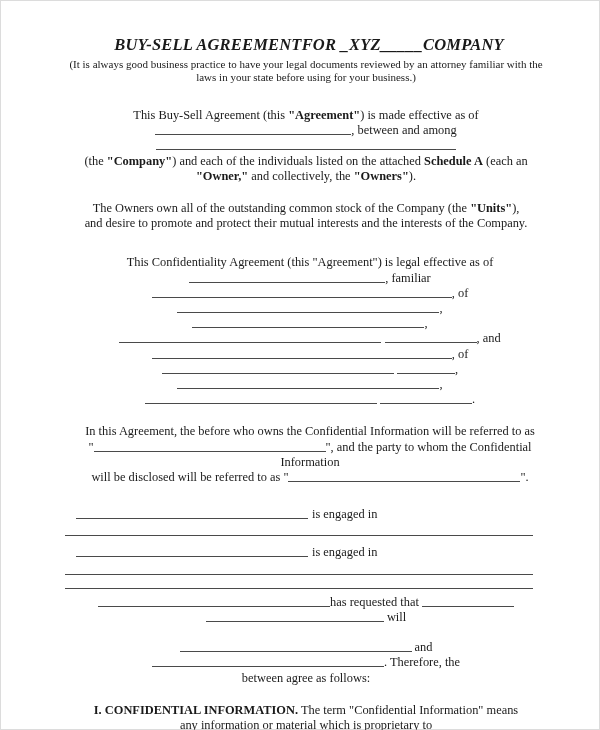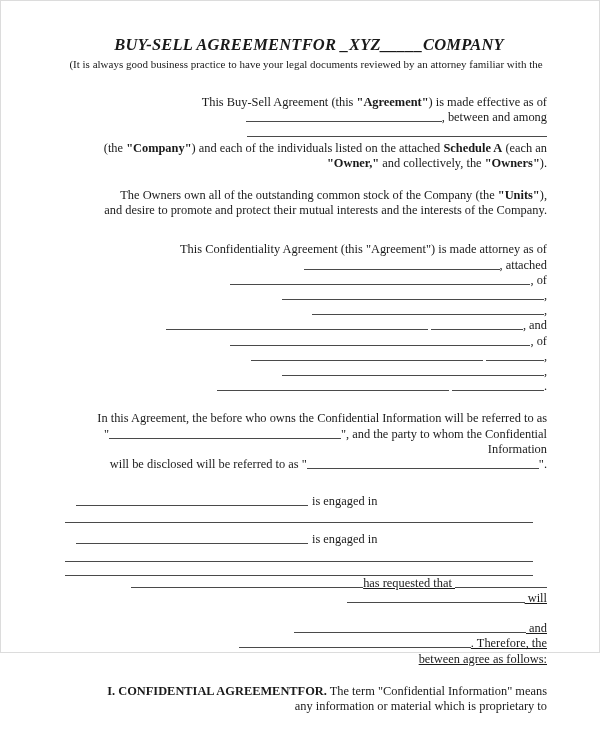--- a/index.html
+++ b/index.html
@@ -13,21 +13,21 @@
     height: 730px;
     font-family: "Liberation Serif", "DejaVu Serif", serif;
     color: #1a1a1a;
     overflow: hidden;
   }
 
   .page {
     position: relative;
     box-sizing: border-box;
     width: 600px;
-    height: 653px;
+    height: 730px;
     background: #ffffff;
     border: 1px solid #dcdcdc;
     padding: 0;
   }
 
   .doc-body {
     box-sizing: border-box;
     padding: 34px 52px 0 64px;
   }
 
@@ -49,21 +49,21 @@
     text-align: center;
     margin: 0 0 0 0;
     padding: 0 2px;
   }
 
   
   .para {
     font-size: 12.4px;
     line-height: 15.2px;
     margin: 0;
-    text-align: right;
+    text-align: center;
   }
   .spacer-lg { height: 24px; }
   .spacer-md { height: 17px; }
   .spacer-sm { height: 11px; }
 
   .indent-1 { padding-left: 8px; }
 
   b, .b { font-weight: bold; }
 
   
@@ -101,42 +101,43 @@
   .engaged-line .rule { margin-right: 4px; }
 </style>
 </head>
 <body>
 
 <div class="page">
   <div class="doc-body">
 
     <div class="doc-title">BUY-SELL AGREEMENTFOR _XYZ_____COMPANY</div>
     <div class="doc-subtitle">(It is always good business practice to have your legal documents reviewed by an attorney familiar with the</div>
+    <div class="doc-subtitle">laws in your state before using for your business.)</div>
 
     <div class="spacer-lg"></div>
 
     <div class="para">
       <span>This Buy-Sell Agreement (this </span><span class="b">"Agreement"</span><span>) is made effective as of</span><br>
       <span class="rule w-xl"></span><span>, between and among </span><span class="rule w-4xl"></span><br>
       <span>(the </span><span class="b">"Company"</span><span>) and each of the individuals listed on the attached </span><span class="b">Schedule A</span><span> (each an</span><br>
       <span class="b">"Owner,"</span><span> and collectively, the </span><span class="b">"Owners"</span><span>).</span>
     </div>
 
     <div class="spacer-md"></div>
 
     <div class="para">
       <span>The Owners own all of the outstanding common stock of the Company (the </span><span class="b">"Units"</span><span>),</span><br>
       <span>and desire to promote and protect their mutual interests and the interests of the Company.</span><br>
     </div>
 
     <div class="spacer-lg"></div>
 
     <div class="para indent-1">
-      <span>This Confidentiality Agreement (this "Agreement") is made attorney as of</span><br>
-      <span class="rule w-xl"></span><span>, attached </span><span class="rule w-4xl"></span><span>, of</span><br>
+      <span>This Confidentiality Agreement (this "Agreement") is legal effective as of</span><br>
+      <span class="rule w-xl"></span><span>, familiar </span><span class="rule w-4xl"></span><span>, of</span><br>
       <span class="rule w-3xl"></span><span>, </span><span class="rule w-xxl"></span><span>,</span><br>
       <span class="rule w-3xl"></span>
       <span class="rule w-sm"></span><span>, and</span><br>
       <span class="rule w-4xl"></span><span>, of </span><span class="rule w-xxl"></span>
       <span class="rule w-xs"></span><span>,</span><br>
       <span class="rule w-3xl"></span><span>, </span><span class="rule w-xxl"></span>
       <span class="rule w-sm"></span><span>.</span>
     </div>
 
     <div class="spacer-md"></div>
@@ -154,34 +155,34 @@
         <span class="rule w-xxl"></span><span>is engaged in</span>
       </div>
       <span class="blank-row near"></span>
 
       <div class="engaged-line" style="margin-top:9px;">
         <span class="rule w-xxl"></span><span>is engaged in</span>
       </div>
       <span class="blank-row near"></span>
       <span class="blank-row near"></span>
 
-      <div class="para" style="margin-top:0;text-decoration:underline;">
+      <div class="para" style="margin-top:6px;">
         <span class="rule w-xxl"></span><span>has requested that </span><span class="rule w-sm"></span>
         <span class="rule w-lg"></span><span> will</span><br>
         <br>
         <span class="rule w-xxl"></span><span> and </span><span class="rule w-xxl"></span><span>.  Therefore, the</span><br>
         <span>between agree as follows:</span>
       </div>
     </div>
 
     <div class="spacer-md"></div>
 
     <div class="para">
       <span class="b">I.</span>
-      <span class="b">CONFIDENTIAL AGREEMENTFOR.</span><span>  The term "Confidential Information" means</span><br>
+      <span class="b">CONFIDENTIAL INFORMATION.</span><span>  The term "Confidential Information" means</span><br>
       <span>any information or material which is proprietary to </span><br>
       <br>
       <br>
       <br>
       
     </div>
 
   </div>
 </div>
 

